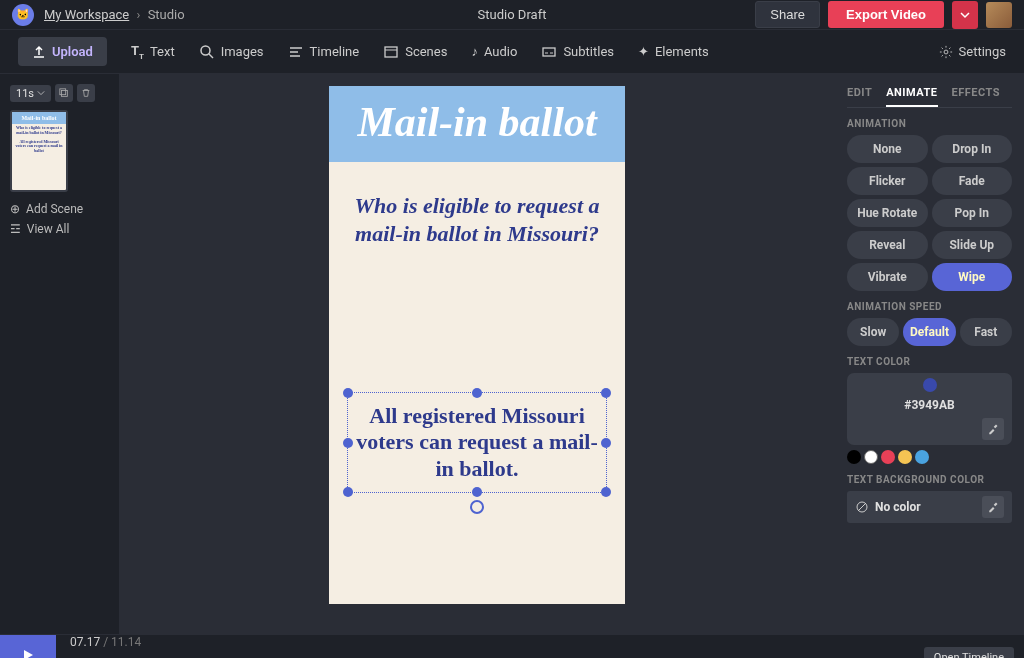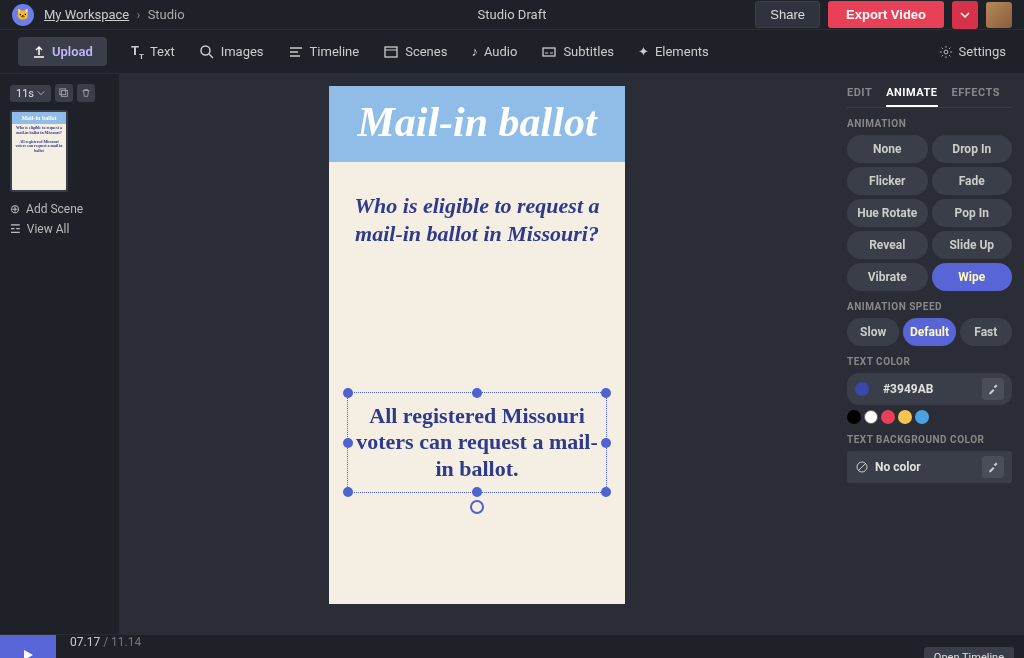--- a/index.html
+++ b/index.html
@@ -277,24 +277,25 @@
   border-radius: 14px;
   cursor: pointer;
 }
 .anim-btn.active, .speed-btn.active {
   background: #5865d6;
   color: #fef9c3;
 }
 .speed-row { display: flex; gap: 4px; }
 .speed-row .speed-btn { flex: 1; }
 .color-row {
-  display: flex; align-items: center; gap: 14px;
+  display: flex; align-items: center; gap: 6px;
   background: #3a3e48;
   padding: 5px 8px;
-  border-radius: 12px;
+  border-radius: 7px;
+  flex-direction: column;
 }
 .color-swatch {
   width: 14px; height: 14px;
   border-radius: 50%;
   background: #3949ab;
 }
 .eyedrop {
   margin-left: auto;
   width: 22px; height: 22px;
   background: #4a4e58;

